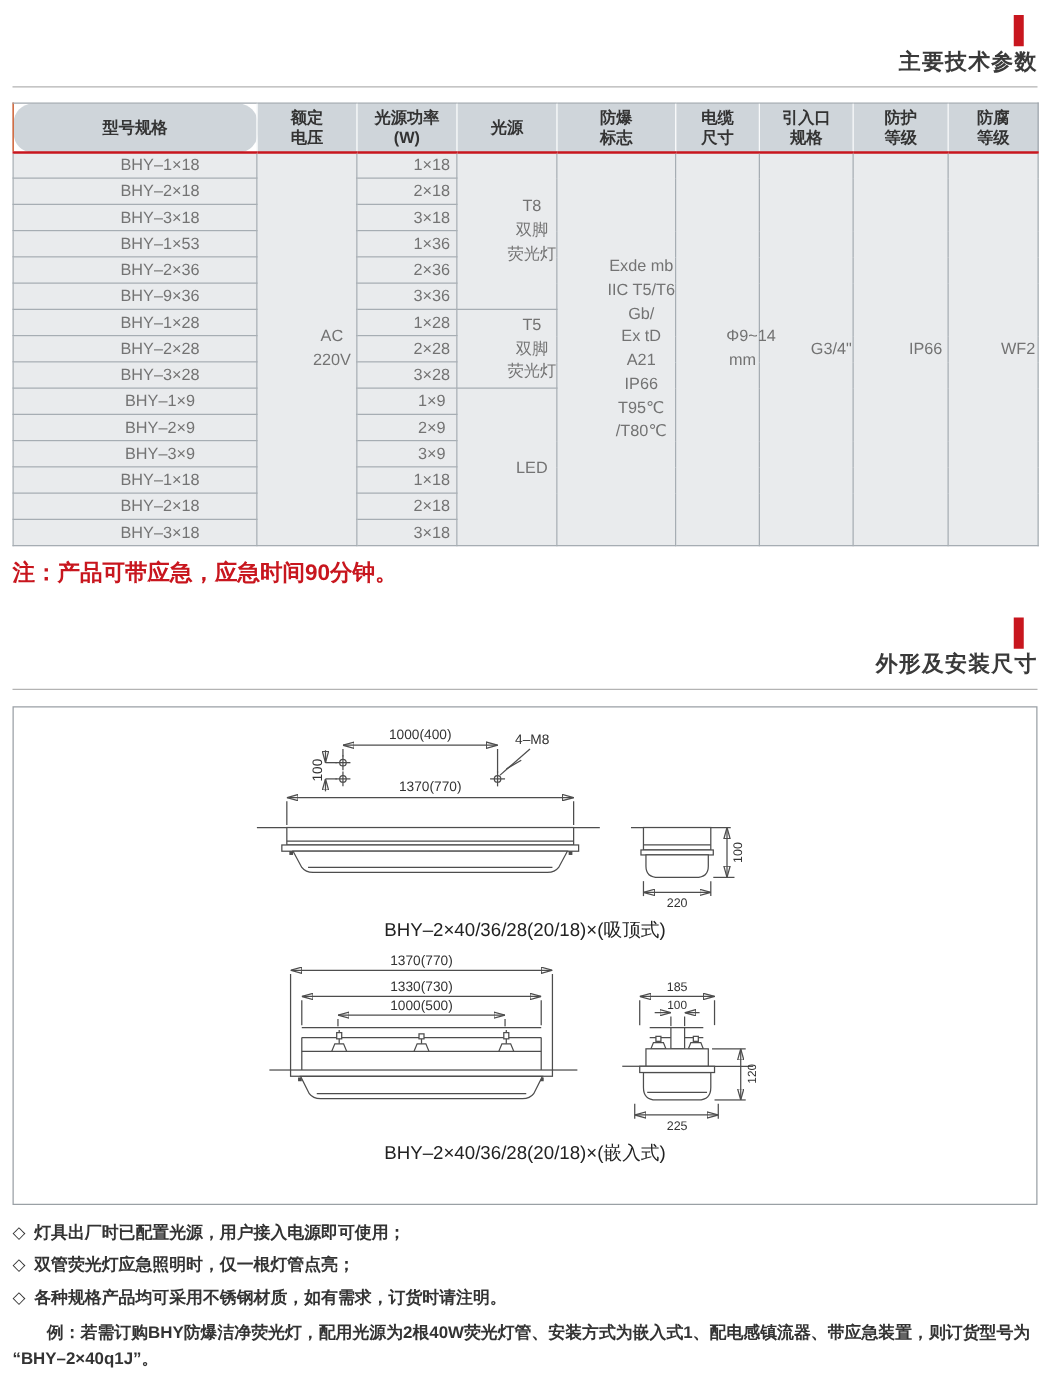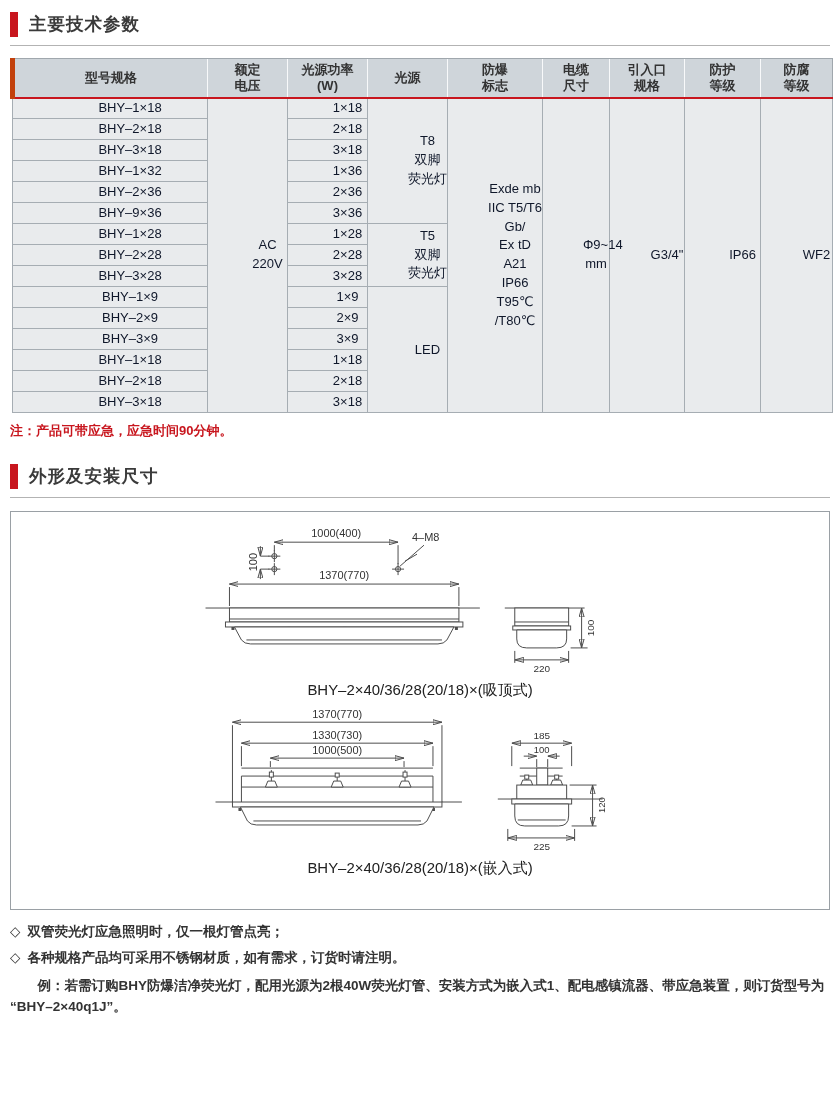--- a/index.html
+++ b/index.html
@@ -4,40 +4,40 @@
 <style>
   * { margin:0; padding:0; box-sizing:border-box; }
   html,body { width:840px; }
   body {
     height:1113px; overflow:hidden; background:#fff;
     font-family:"Liberation Sans","DejaVu Sans",sans-serif; color:#333;
   }
   .page { padding:12px 10px 0 10px; }
 
   
-  .sec-hd { display:flex; align-items:flex-start; border-bottom:1px solid #b3b3b3; padding-bottom:8px; }
+  .sec-hd { display:flex; align-items:flex-end; border-bottom:1px solid #b3b3b3; padding-bottom:8px;flex-direction:column; }
   .sec-hd .bar { width:8px; height:25px; background:#c8161e; margin-right:11px; }
   .sec-hd h2 { font-size:17.5px; font-weight:bold; color:#3a3a3a; letter-spacing:1px; }
 
   
   table.params { width:100%; border-collapse:collapse; table-layout:fixed; margin-top:12px; }
   table.params th {
     background:#cfd5da; font-size:13px; font-weight:bold; color:#333;
     height:39px; text-align:center; vertical-align:middle;
     border-left:1px solid #f8f9fa; border-top:1px solid #a0a7ad;
     border-bottom:2px solid #c8161e; white-space:pre-line; line-height:1.25;
   }
-  table.params th:first-child { border-left:5px solid #c2410c; }
+  table.params th:first-child { border-left:1px solid #c2410c;border-radius:15px; }
   table.params th:last-child { border-right:1px solid #a0a7ad; }
   table.params td {
-    background:#e9ebed; font-size:13px; color:#0f172a; text-align:center; vertical-align:middle;
+    background:#e9ebed; font-size:13px; color:#737373; text-align:center; vertical-align:middle;
     height:21px; border:1px solid #a6adb3; line-height:1.2;padding-left:40px;
   }
   table.params td.pre { white-space:pre-line; line-height:1.45; }
-  .table-note { margin-top:9px; color:#c8161e; font-size:13px; font-weight:bold; }
+  .table-note { margin-top:9px; color:#c8161e; font-size:18px; font-weight:bold; }
 
   
   .dgm-box { margin-top:13px; border:1px solid #9aa0a5; padding-top:8px; height:399px; }
   .dgm { display:block; }
   .dgm line, .dgm path, .dgm rect, .dgm circle { stroke:#4d4d4d; stroke-width:1; fill:none; }
   .dgm rect.fillw, .dgm path.fillw { fill:#fff; }
   .dgm rect.solid { fill:#4d4d4d; stroke:none; }
   .dgm rect.hat { stroke:none; }
   .dgm rect.mask { fill:#fff; stroke:none; }
   .dgm text { stroke:none; fill:#333; font-size:10px; font-family:"Liberation Sans",sans-serif; }
@@ -115,21 +115,21 @@
       </tr>
       <tr>
           <td>BHY–2×18</td>
           <td>2×18</td>
         </tr>
       <tr>
           <td>BHY–3×18</td>
           <td>3×18</td>
         </tr>
       <tr>
-          <td>BHY–1×32</td>
+          <td>BHY–1×53</td>
           <td>1×36</td>
         </tr>
       <tr>
           <td>BHY–2×36</td>
           <td>2×36</td>
         </tr>
       <tr>
           <td>BHY–9×36</td>
           <td>3×36</td>
         </tr>
@@ -394,20 +394,21 @@
           <text x="532" y="140" text-anchor="middle">225</text>
         </g>
       </g>
 
       <text class="cap" x="410" y="163" text-anchor="middle">BHY–2×40/36/28(20/18)×(嵌入式)</text>
     </svg>
   </div>
 
 
   <div class="notes">
+    <div class="note-line"><span class="bullet">◇</span><span>灯具出厂时已配置光源，用户接入电源即可使用；</span></div>
     <div class="note-line"><span class="bullet">◇</span><span>双管荧光灯应急照明时，仅一根灯管点亮；</span></div>
     <div class="note-line"><span class="bullet">◇</span><span>各种规格产品均可采用不锈钢材质，如有需求，订货时请注明。</span></div>
     <div class="example">
       <div class="l1">例：若需订购BHY防爆洁净荧光灯，配用光源为2根40W荧光灯管、安装方式为嵌入式1、配电感镇流器、带应急装置，则订货型号为</div>
       <div>“BHY–2×40q1J”。</div>
     </div>
   </div>
 
 </div>
 

